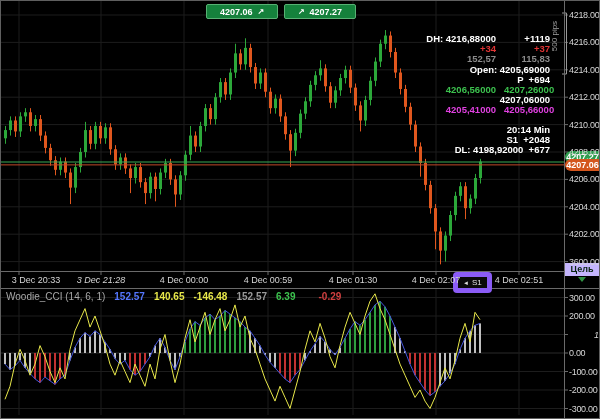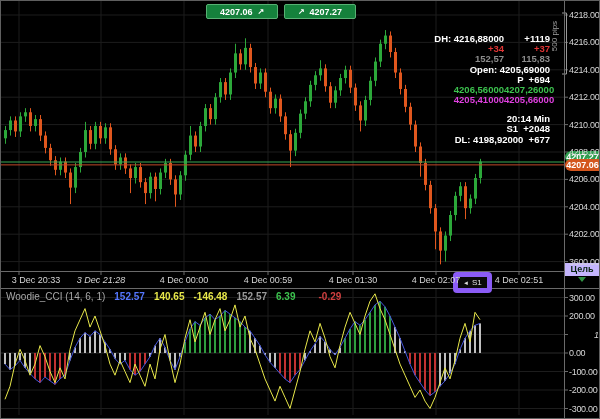--- a/index.html
+++ b/index.html
@@ -7,22 +7,22 @@
        overflow:hidden;font-family:"Liberation Sans",sans-serif;box-sizing:border-box;}
   #chart-canvas{position:absolute;left:0;top:0;}
   .ylab{position:absolute;left:568px;font-size:9px;letter-spacing:-0.3px;color:#d6d6d6;white-space:nowrap;}
   .tlab{position:absolute;font-size:9px;color:#d6d6d6;white-space:nowrap;width:68px;text-align:center;}
   .trade-btn{position:absolute;top:3px;height:13px;background:#15813c;border:1px solid #57b173;
        border-radius:2px;color:#fff;font-size:9px;font-weight:bold;display:flex;align-items:center;
        justify-content:center;gap:5px;padding:0 6px;width:58px;cursor:pointer;}
   #sell-btn{left:205px;} #buy-btn{left:283px;}
   .arr{font-size:8px;line-height:8px;}
   #info-panel{position:absolute;top:33px;right:49px;text-align:right;}
-  .irow{display:flex;justify-content:flex-end;align-items:flex-end;height:10.2px;line-height:10.2px;
-        font-size:9.5px;font-weight:bold;white-space:pre;}
+  .irow{display:flex;justify-content:flex-end;align-items:center;height:10.2px;line-height:10.2px;
+        font-size:9.5px;font-weight:bold;white-space:pre;gap:8px;}
   .irow.gap{margin-top:9px;}
   .irow .c2{width:46px;text-align:right;display:inline-block;}
   #pips-label{position:absolute;left:549px;top:57px;width:44px;height:10px;transform-origin:0 0;
         transform:rotate(-90deg);font-size:8px;color:#a0a0a0;text-align:center;}
   .price-badge{position:absolute;left:564px;width:35px;height:12px;border-radius:6px 0 0 6px;
         color:#fff;font-size:9px;font-weight:bold;text-align:center;line-height:12px;}
   #ask-badge{top:150px;background:#2e9e4f;}
   #bid-badge{top:158px;background:#d4561e;}
   #s1-marker{position:absolute;left:452px;top:271px;height:11px;padding:0 5px;border:5px solid #8b5cf6;
         border-radius:4px;background:#0a0a0a;color:#e0e0e0;font-size:8px;display:flex;align-items:center;gap:3px;}
@@ -412,20 +412,21 @@
     <span>4207.27</span>
   </div>
 
   <div id="info-panel">
       <div class="irow"><span class="c1" style="color: rgb(255, 255, 255);">DH: 4216,88000</span><span class="c2" style="color: rgb(255, 255, 255);">+1119</span></div>
       <div class="irow"><span class="c1" style="color: rgb(224, 53, 53);">+34</span><span class="c2" style="color: rgb(224, 53, 53);">+37</span></div>
       <div class="irow"><span class="c1" style="color: rgb(140, 140, 140);">152,57</span><span class="c2" style="color: rgb(140, 140, 140);">115,83</span></div>
       <div class="irow"><span class="c1" style="color: rgb(255, 255, 255);">Open: 4205,69000</span></div>
       <div class="irow"><span class="c1" style="color: rgb(255, 255, 255);">P  +694</span></div>
       <div class="irow"><span class="c1" style="color: rgb(60, 194, 78);">4206,56000</span><span class="c2" style="color: rgb(60, 194, 78);">4207,26000</span></div>
+      <div class="irow"><span class="c1" style="color: rgb(255, 255, 255);">4207,06000</span></div>
       <div class="irow"><span class="c1" style="color: rgb(224, 64, 224);">4205,41000</span><span class="c2" style="color: rgb(224, 64, 224);">4205,66000</span></div>
       <div class="irow gap"><span class="c1" style="color: rgb(255, 255, 255);">20:14 Min</span></div>
       <div class="irow"><span class="c1" style="color: rgb(255, 255, 255);">S1  +2048</span></div>
       <div class="irow"><span class="c1" style="color: rgb(255, 255, 255);">DL: 4198,92000  +677</span></div>
     </div>
 
   <div id="pips-label">500 pips</div>
 
   <div class="price-badge" id="ask-badge">4207.27</div>
   <div class="price-badge" id="bid-badge">4207.06</div>

